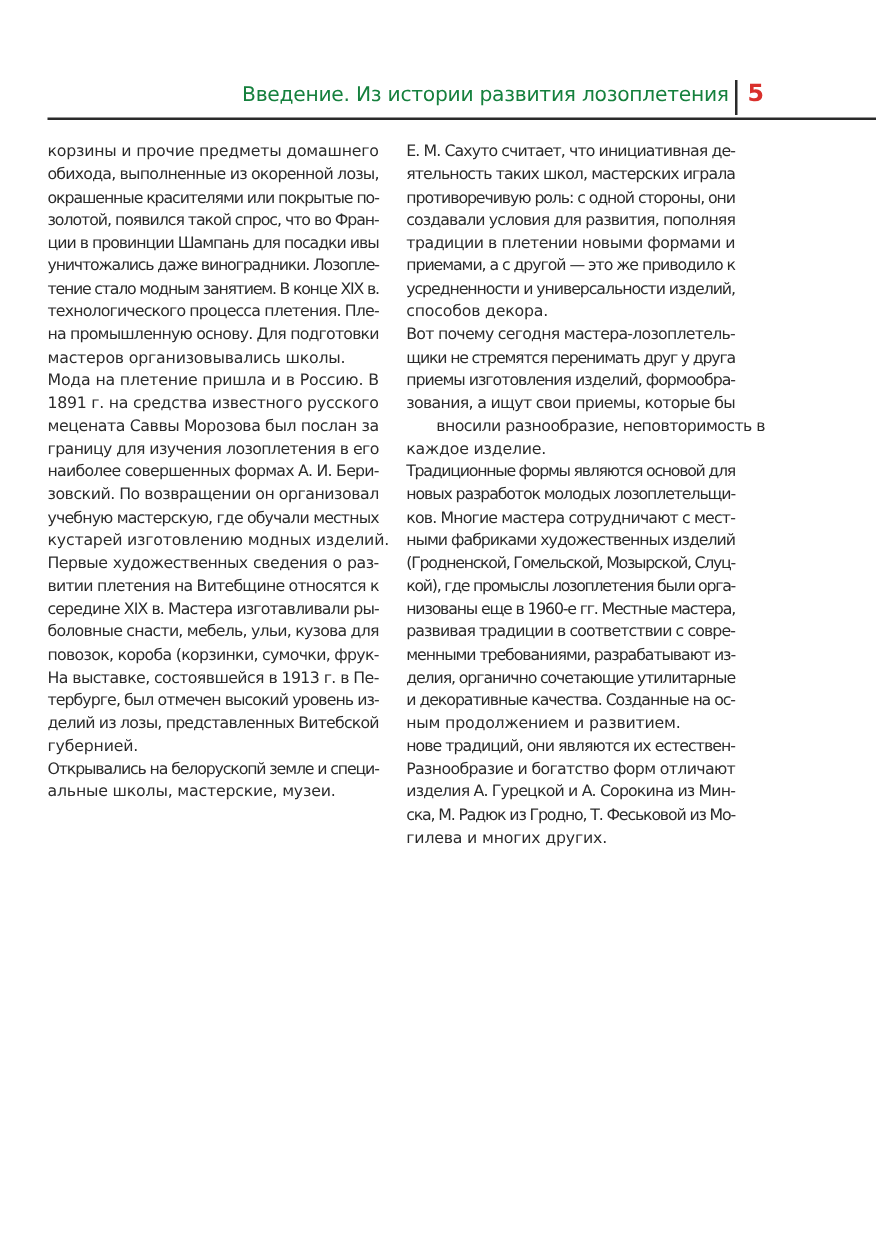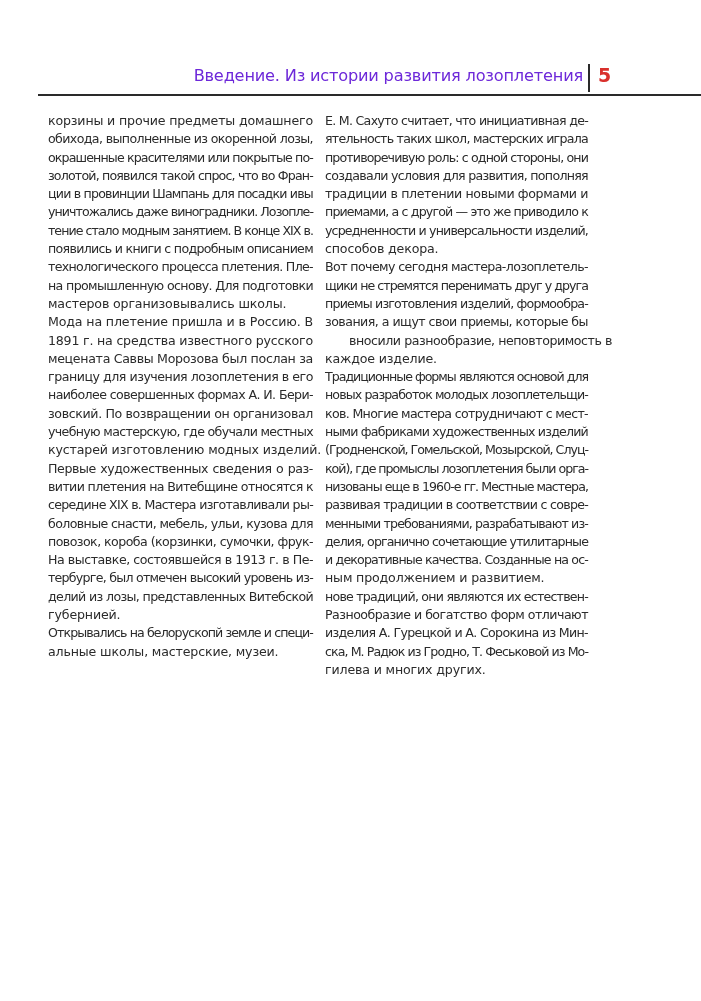--- a/index.html
+++ b/index.html
@@ -2,38 +2,38 @@
 <html><head>
 <meta charset="utf-8">
 <style>
   html, body { margin: 0; padding: 0; background: #ffffff; }
   body { width: 701px; height: 1001px; position: relative; overflow: hidden; }
   .header {
     position: absolute; left: 0; top: 64px; width: 701px; height: 28px;
   }
   .header-title {
     position: absolute; right: 118px; top: 2px;
-    font-family: "DejaVu Sans", sans-serif; font-size: 16.2px; color: #6d28d9;
+    font-family: "DejaVu Sans", sans-serif; font-size: 16.2px; color: #15803d;
     white-space: nowrap; letter-spacing: -0.2px;
   }
   .header-sep {
     position: absolute; left: 588px; top: 0px; width: 1.6px; height: 28px; background: #2a2a2a;
   }
   .header-page {
     position: absolute; left: 598px; top: 0px;
     font-family: "DejaVu Sans", sans-serif; font-weight: bold; font-size: 19px; color: #d9302c;
   }
   .header-rule {
     position: absolute; left: 38px; top: 94px; width: 663px; height: 1.5px; background: #2a2a2a;
   }
   .column {
     position: absolute; top: 112px;
     font-family: "DejaVu Sans", sans-serif; font-size: 12.6px; color: #2b2b2b;
   }
-  .col-left { left: 48px; width: 265px; }
+  .col-left { left: 38px; width: 265px; }
   .col-right { left: 325px; width: 263px; }
   .line {
     height: 18.3px; line-height: 18.3px; white-space: nowrap;
     text-align: justify; text-align-last: justify; overflow: visible;
     letter-spacing: -0.15px;
   }
   .line.last { text-align-last: left; }
 </style>
 </head>
 <body>
@@ -46,21 +46,20 @@
 <div class="header-rule"></div>
 
 <div class="column col-left" id="col-left">
     <div class="line"><span style="white-space: nowrap; letter-spacing: -0.158482px;">корзины и прочие предметы домашнего</span></div>
     <div class="line"><span style="white-space: nowrap; letter-spacing: -0.619151px;">обихода, выполненные из окоренной лозы,</span></div>
     <div class="line"><span style="white-space: nowrap; letter-spacing: -0.864343px;">окрашенные красителями или покрытые по-</span></div>
     <div class="line"><span style="white-space: nowrap; letter-spacing: -0.822238px;">золотой, появился такой спрос, что во Фран-</span></div>
     <div class="line"><span style="white-space: nowrap; letter-spacing: -0.804247px;">ции в провинции Шампань для посадки ивы</span></div>
     <div class="line"><span style="white-space: nowrap; letter-spacing: -0.937109px;">уничтожались даже виноградники. Лозопле-</span></div>
     <div class="line"><span style="white-space: nowrap; letter-spacing: -0.965044px;">тение стало модным занятием. В конце XIX в.</span></div>
-    <div class="line"><span style="white-space: nowrap; letter-spacing: -0.689263px;">появились и книги с подробным описанием</span></div>
     <div class="line"><span style="white-space: nowrap; letter-spacing: -0.663672px;">технологического процесса плетения. Пле-</span></div>
     <div class="line"><span style="white-space: nowrap; letter-spacing: -0.640132px;">на промышленную основу. Для подготовки</span></div>
     <div class="line last">мастеров организовывались школы.</div>
     <div class="line"><span style="white-space: nowrap;">Мода на плетение пришла и в Россию. В</span></div>
     <div class="line"><span style="white-space: nowrap; letter-spacing: -0.202885px;">1891 г. на средства известного русского</span></div>
     <div class="line"><span style="white-space: nowrap; letter-spacing: -0.31723px;">мецената Саввы Морозова был послан за</span></div>
     <div class="line"><span style="white-space: nowrap; letter-spacing: -0.471715px;">границу для изучения лозоплетения в его</span></div>
     <div class="line"><span style="white-space: nowrap; letter-spacing: -0.59992px;">наиболее совершенных формах А. И. Бери-</span></div>
     <div class="line"><span style="white-space: nowrap; letter-spacing: -0.370395px;">зовский. По возвращении он организовал</span></div>
     <div class="line"><span style="white-space: nowrap; letter-spacing: -0.668029px;">учебную мастерскую, где обучали местных</span></div>

